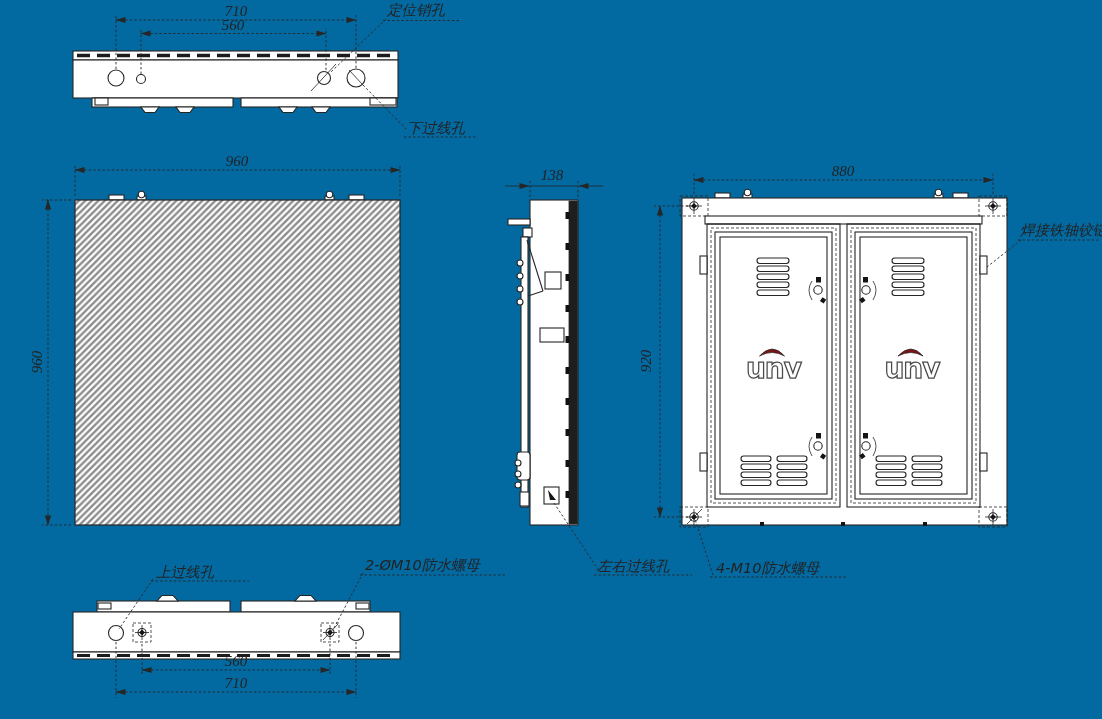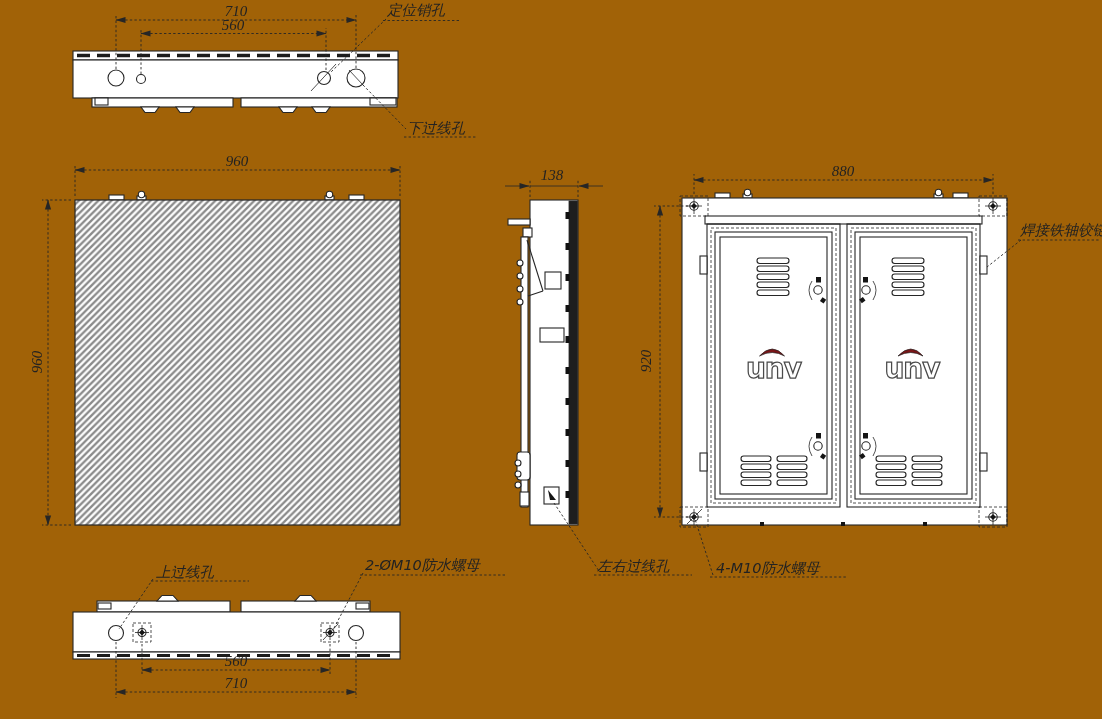--- a/index.html
+++ b/index.html
@@ -1,16 +1,16 @@
 <!DOCTYPE html>
 <html><head>
 <meta charset="utf-8">
 <style>
   html,body{margin:0;padding:0;background:#fff;}
-  #stage{position:relative;width:1102px;height:719px;background:#a16207;overflow:hidden;
+  #stage{position:relative;width:1102px;height:719px;background:#0369a1;overflow:hidden;
          font-family:"Liberation Sans",sans-serif;}
   svg{position:absolute;left:0;top:0;}
   .s{stroke:#262626;fill:none;stroke-width:1.1;}
   .sf{stroke:#262626;fill:#ffffff;stroke-width:1.1;}
   .thin{stroke:#262626;fill:none;stroke-width:0.8;}
   .dot{stroke:#262626;fill:none;stroke-width:0.9;stroke-dasharray:2.4 2.2;}
   .dashdot{stroke:#262626;fill:none;stroke-width:0.8;stroke-dasharray:3 2;}
   .dim-line{stroke:#262626;fill:none;stroke-width:0.9;stroke-dasharray:2.4 2.2;}
   .blk{fill:#141414;stroke:none;}
   .dimtxt{font:italic 15px "Liberation Serif","DejaVu Serif",serif;fill:#222;}

